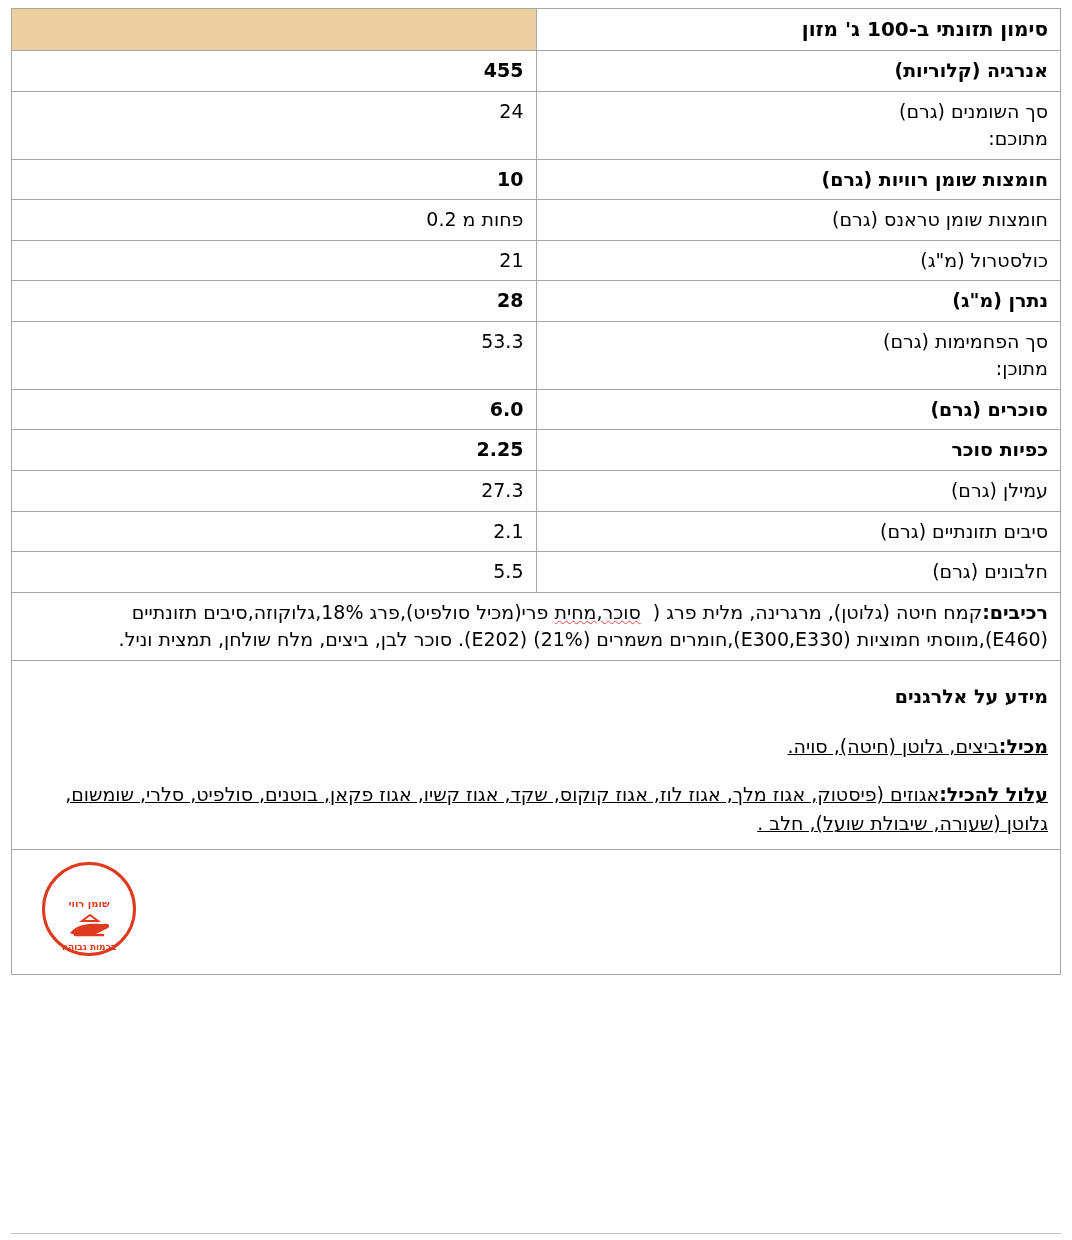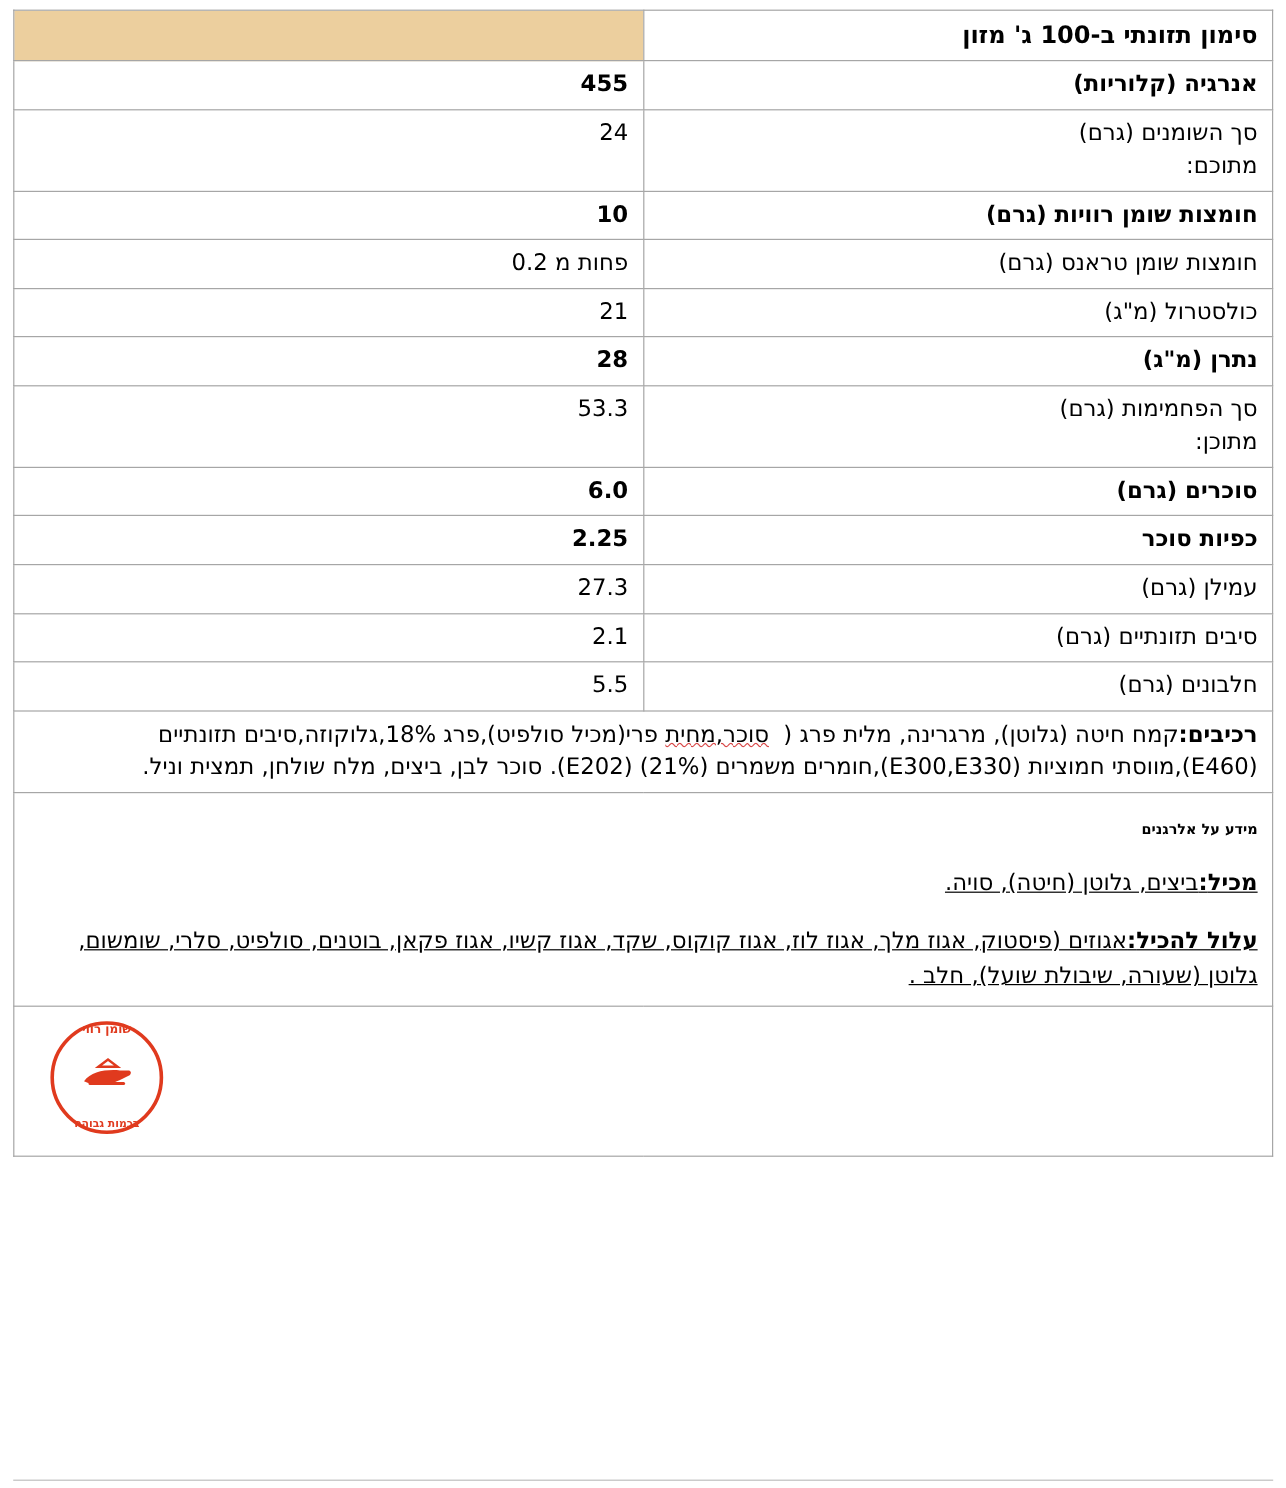--- a/index.html
+++ b/index.html
@@ -72,21 +72,21 @@
     text-decoration: underline;
     text-decoration-style: wavy;
     text-decoration-color: #d94a4a;
     text-decoration-thickness: 1px;
   }
   .allergen-block {
     padding-top: 14px;
   }
   .allergen-title {
     font-weight: bold;
-    font-size: 12px;
+    font-size: 19px;
     margin: 16px 0 22px 0;
   }
   .allergen-line {
     margin: 0 0 18px 0;
     font-size: 19px;
     line-height: 1.55;
     text-decoration: underline;
   }
   .allergen-line:last-child {
     margin-bottom: 4px;
@@ -102,34 +102,34 @@
     width: 94px;
     height: 94px;
     border-radius: 50%;
     background: #ffffff;
     border: 3px solid #e03a1e;
     box-sizing: border-box;
     color: #e03a1e;
     display: flex;
     flex-direction: column;
     align-items: center;
-    justify-content: space-between;
+    justify-content: flex-end;
     text-align: center;
   }
   .stamp-top {
     font-size: 10px;
     font-weight: bold;
     line-height: 1;
     margin-bottom: 2px;
   }
   .stamp-bottom {
     font-size: 9px;
     font-weight: bold;
     line-height: 1.1;
-    margin-top: 12px;
+    margin-top: 2px;
     padding: 0 4px;
   }
   .stamp svg {
     display: block;
   }
   .bottom-rule {
     position: absolute;
     left: 11px;
     right: 11px;
     bottom: 14px;

